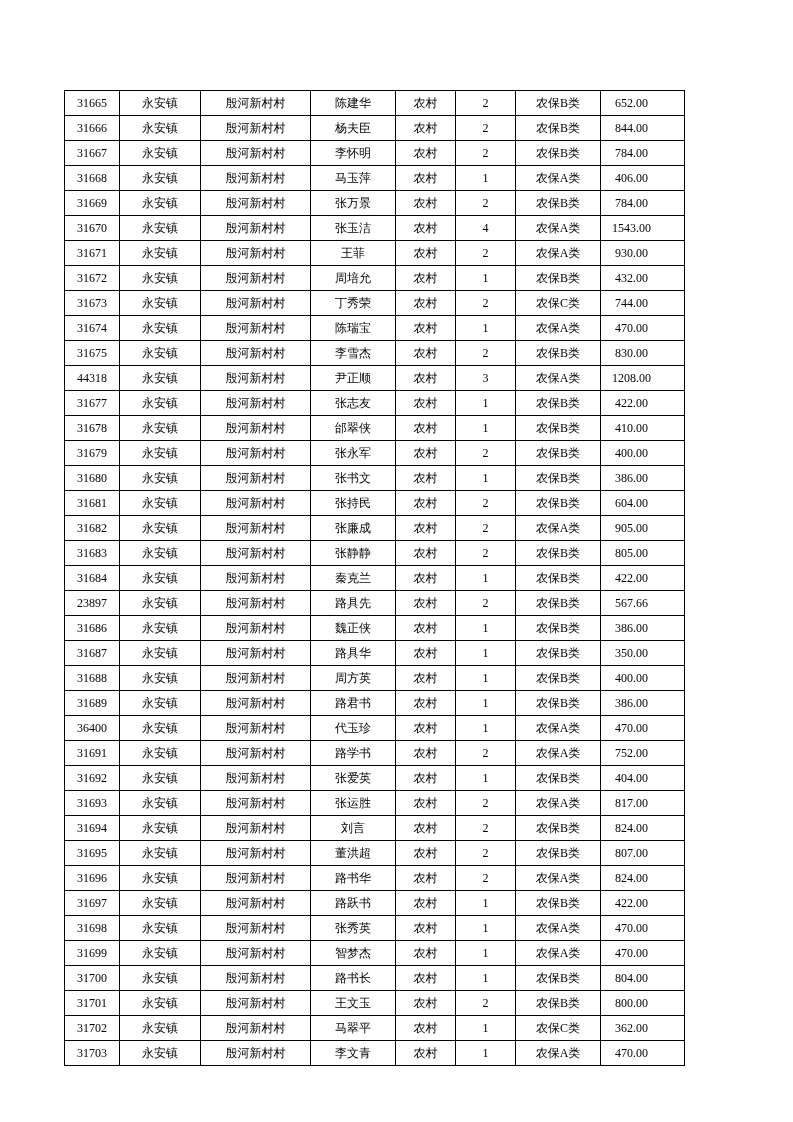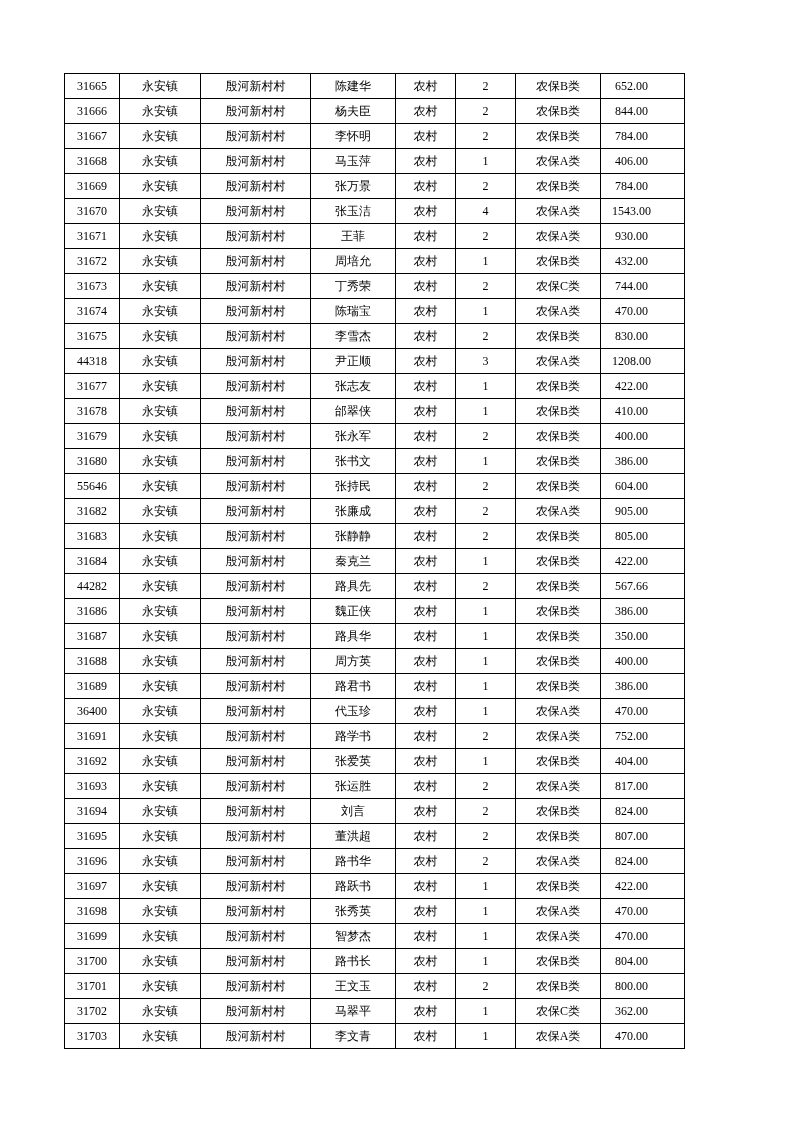--- a/index.html
+++ b/index.html
@@ -12,21 +12,21 @@
     width: 793px;
     height: 1122px;
     background: #ffffff;
     overflow: hidden;
     font-family: "Liberation Serif", "DejaVu Serif", serif;
     color: #000000;
   }
   .table-wrap {
     position: absolute;
     left: 64px;
-    top: 73px;
+    top: 90px;
   }
   table.records {
     border-collapse: collapse;
     table-layout: fixed;
     width: 620px;
   }
   table.records td {
     border: 1px solid #000000;
     height: 24px;
     font-size: 12px;
@@ -219,21 +219,21 @@
             <td class="col-id">31680</td>
             <td class="col-town">永安镇</td>
             <td class="col-village">殷河新村村</td>
             <td class="col-name">张书文</td>
             <td class="col-residence">农村</td>
             <td class="col-count">1</td>
             <td class="col-type">农保B类</td>
             <td class="col-amount">386.00</td>
           </tr>
           <tr>
-            <td class="col-id">55646</td>
+            <td class="col-id">31681</td>
             <td class="col-town">永安镇</td>
             <td class="col-village">殷河新村村</td>
             <td class="col-name">张持民</td>
             <td class="col-residence">农村</td>
             <td class="col-count">2</td>
             <td class="col-type">农保B类</td>
             <td class="col-amount">604.00</td>
           </tr>
           <tr>
             <td class="col-id">31682</td>
@@ -259,21 +259,21 @@
             <td class="col-id">31684</td>
             <td class="col-town">永安镇</td>
             <td class="col-village">殷河新村村</td>
             <td class="col-name">秦克兰</td>
             <td class="col-residence">农村</td>
             <td class="col-count">1</td>
             <td class="col-type">农保B类</td>
             <td class="col-amount">422.00</td>
           </tr>
           <tr>
-            <td class="col-id">44282</td>
+            <td class="col-id">23897</td>
             <td class="col-town">永安镇</td>
             <td class="col-village">殷河新村村</td>
             <td class="col-name">路具先</td>
             <td class="col-residence">农村</td>
             <td class="col-count">2</td>
             <td class="col-type">农保B类</td>
             <td class="col-amount">567.66</td>
           </tr>
           <tr>
             <td class="col-id">31686</td>

